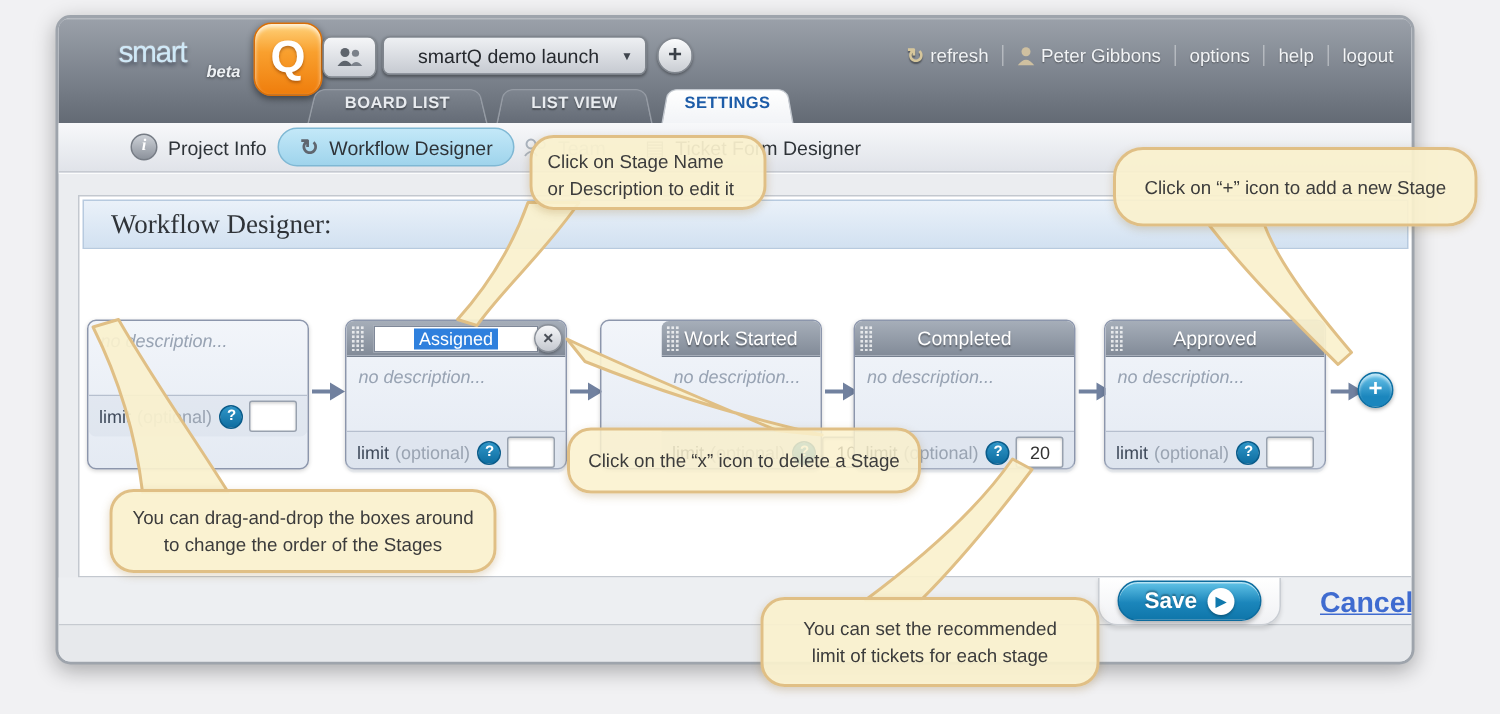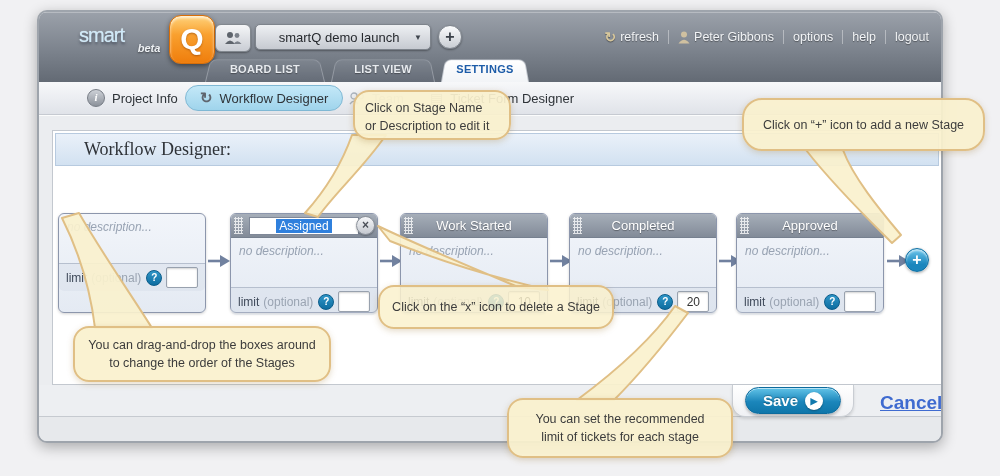--- a/index.html
+++ b/index.html
@@ -64,26 +64,26 @@
        border:1px solid #767c85;color:#fff;font-family:"Liberation Serif",serif;font-style:italic;
        font-weight:bold;font-size:11px;text-align:center;line-height:15px;}
   .wf-ic{color:#5f666f;font-size:15px;font-weight:bold;}
   .form-ic{color:#7e858f;font-size:14px;}
   
   .panel{position:absolute;left:13px;top:118px;width:890px;height:255px;background:#fff;
        border:1px solid #c3c8cf;box-sizing:border-box;}
   .pg-head{position:absolute;left:2px;top:2px;right:2px;height:33px;
        background:linear-gradient(#eaf1f9,#d2e1f1);border:1px solid #b7cadf;box-sizing:border-box;
        font-family:"Liberation Serif","DejaVu Serif",serif;font-size:18px;color:#2f3338;
-       display:flex;align-items:center;padding-left:28px;}
+       display:flex;align-items:center;padding-left:18px;}
   
   .card{position:absolute;top:82px;width:148px;height:100px;border:1px solid #8c96ac;
        border-radius:6px;background:linear-gradient(#f2f5fa,#e4eaf3);box-sizing:border-box;
        box-shadow:0 1px 3px rgba(0,0,0,.18);overflow:visible;}
-  .card.s0{left:5px;} .card.s1{left:177px;} .card.s2{left:347px;} .card.s3{left:516px;} .card.s4{left:683px;}
+  .card.s0{left:5px;} .card.s1{left:177px;} .card.s2{left:347px;padding-left:40px;} .card.s3{left:516px;} .card.s4{left:683px;}
   .card-h{position:relative;height:23px;border-radius:5px 5px 0 0;
        background:linear-gradient(#a6aeb9,#828b98);border-bottom:1px solid #76808f;
        color:#fff;font-size:13px;text-align:center;line-height:23px;text-shadow:0 1px 1px rgba(0,0,0,.35);}
   .drag{position:absolute;left:3px;top:3px;width:9px;height:17px;opacity:.85;
        background-image:radial-gradient(rgba(255,255,255,.9) 1px,transparent 1.2px);
        background-size:3px 3px;}
   .card-b{height:49px;padding:6px 8px;box-sizing:border-box;font-size:12px;font-style:italic;color:#98a3b3;}
   .card-f{height:27px;border-top:1px solid #b6bfce;background:rgba(210,218,230,.35);
        border-radius:0 0 5px 5px;display:flex;align-items:center;gap:4px;padding:0 7px;font-size:12px;}
   .lim{color:#3f4a5a;} .opt{color:#9aa4b2;}

